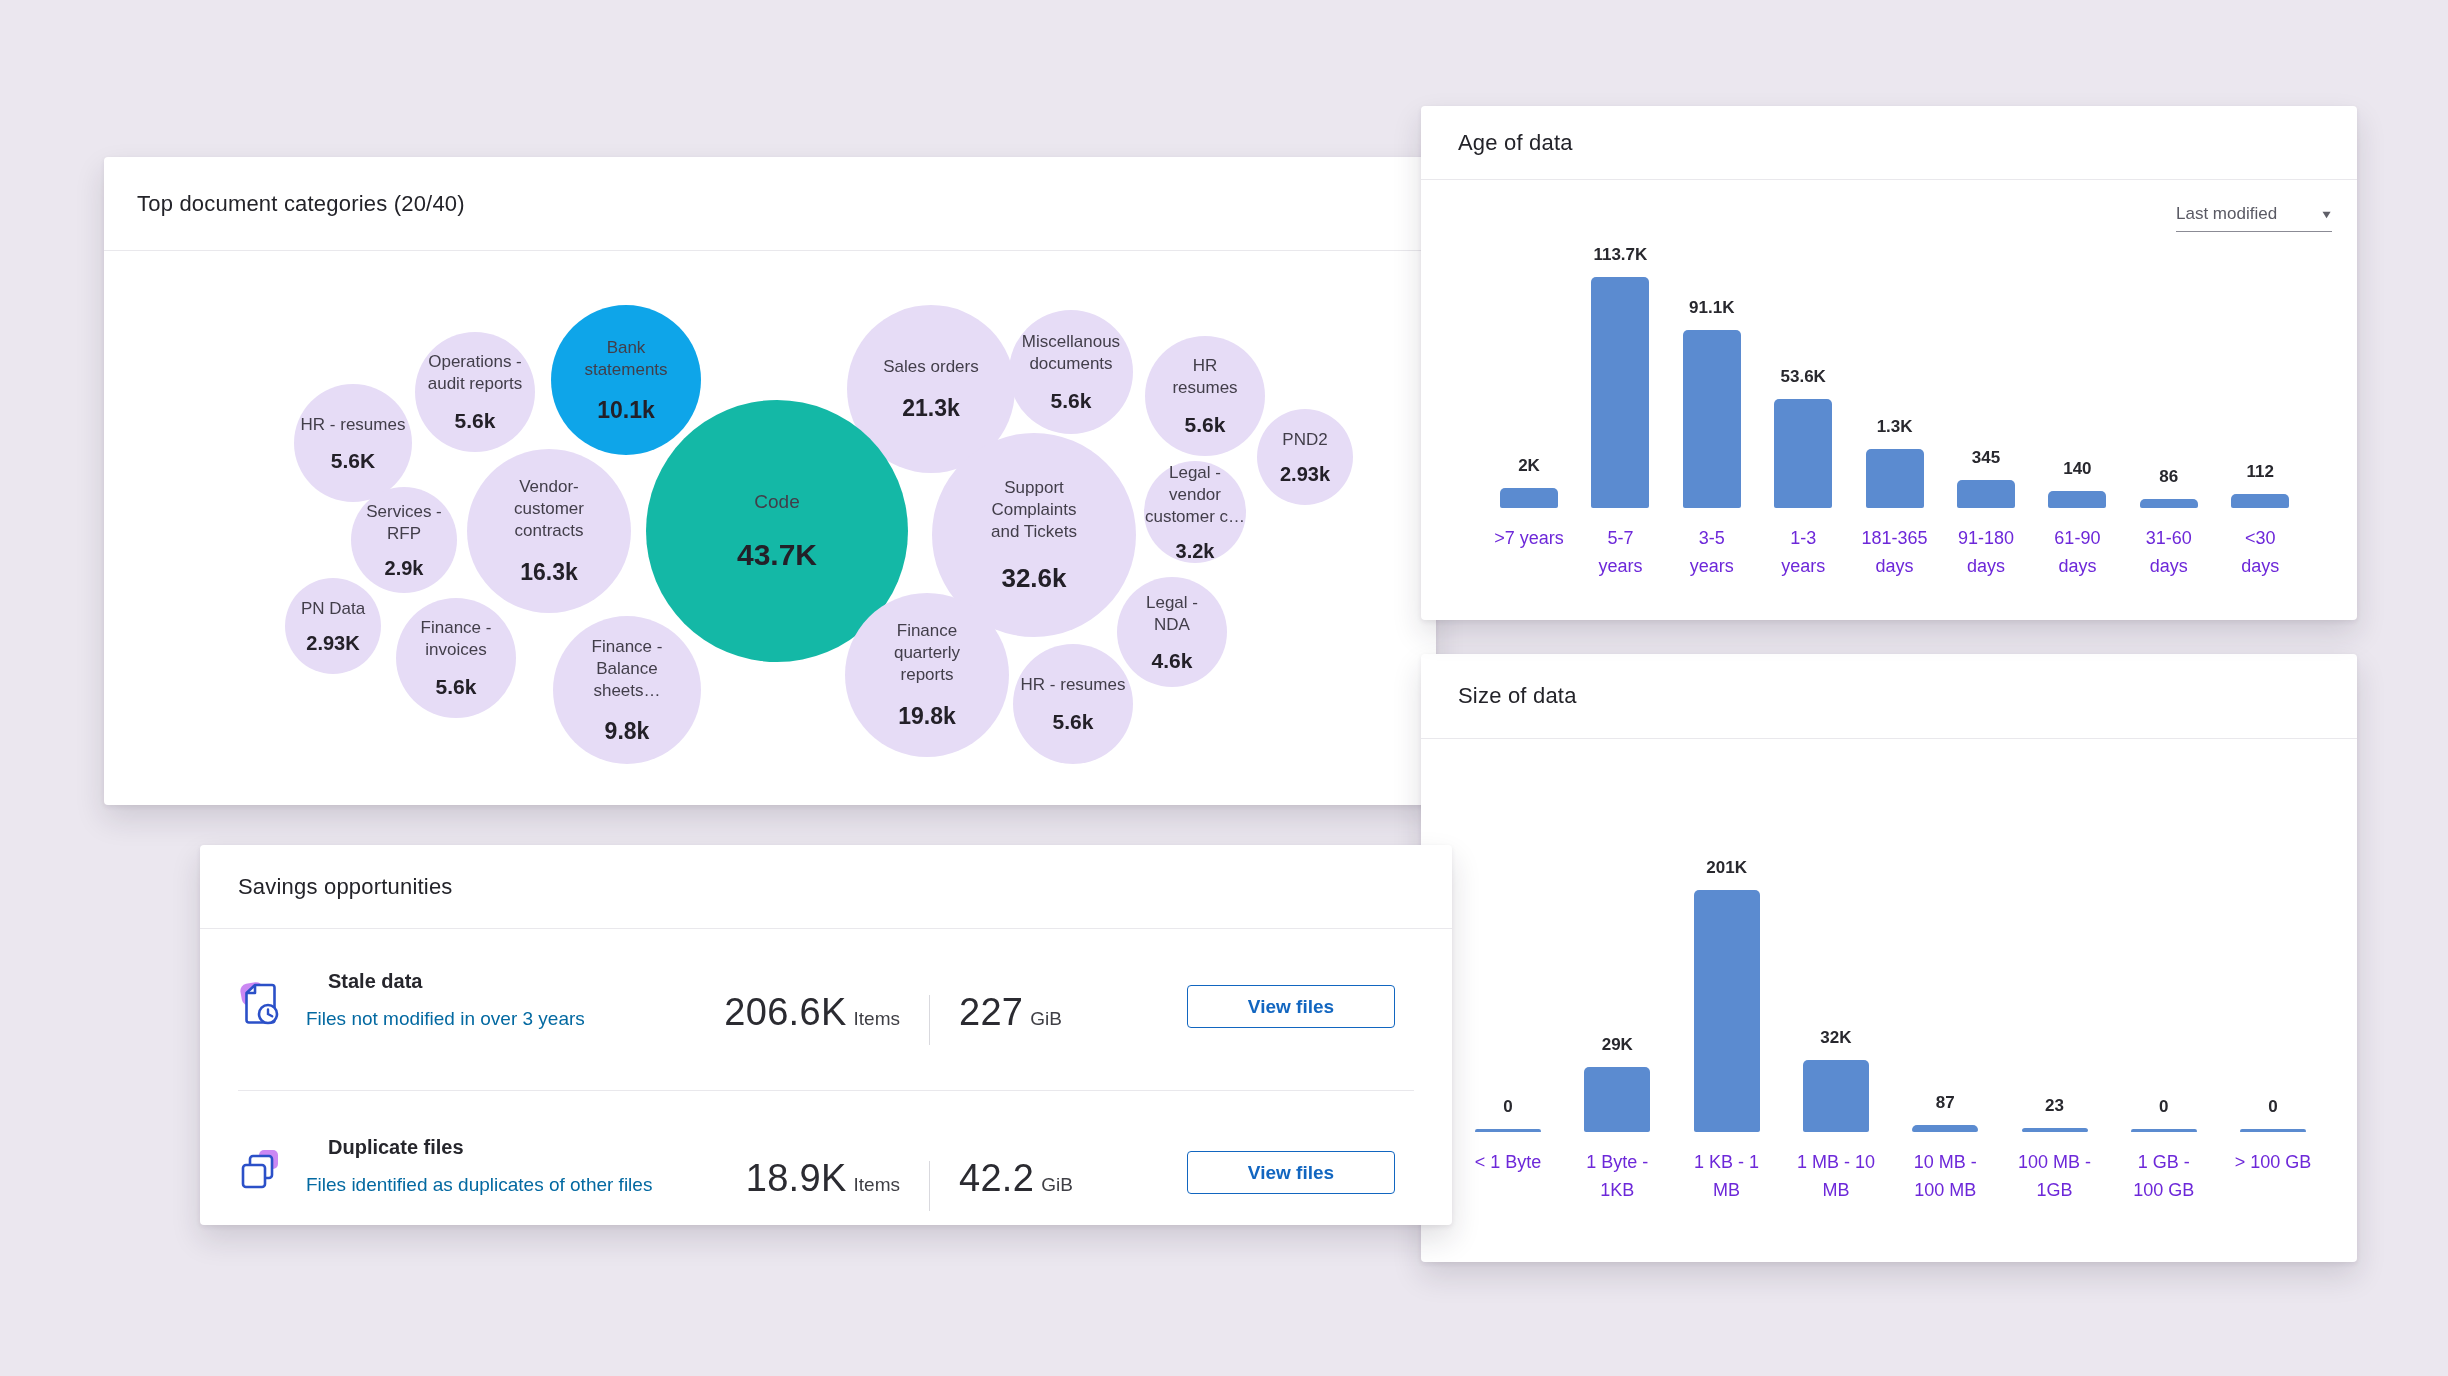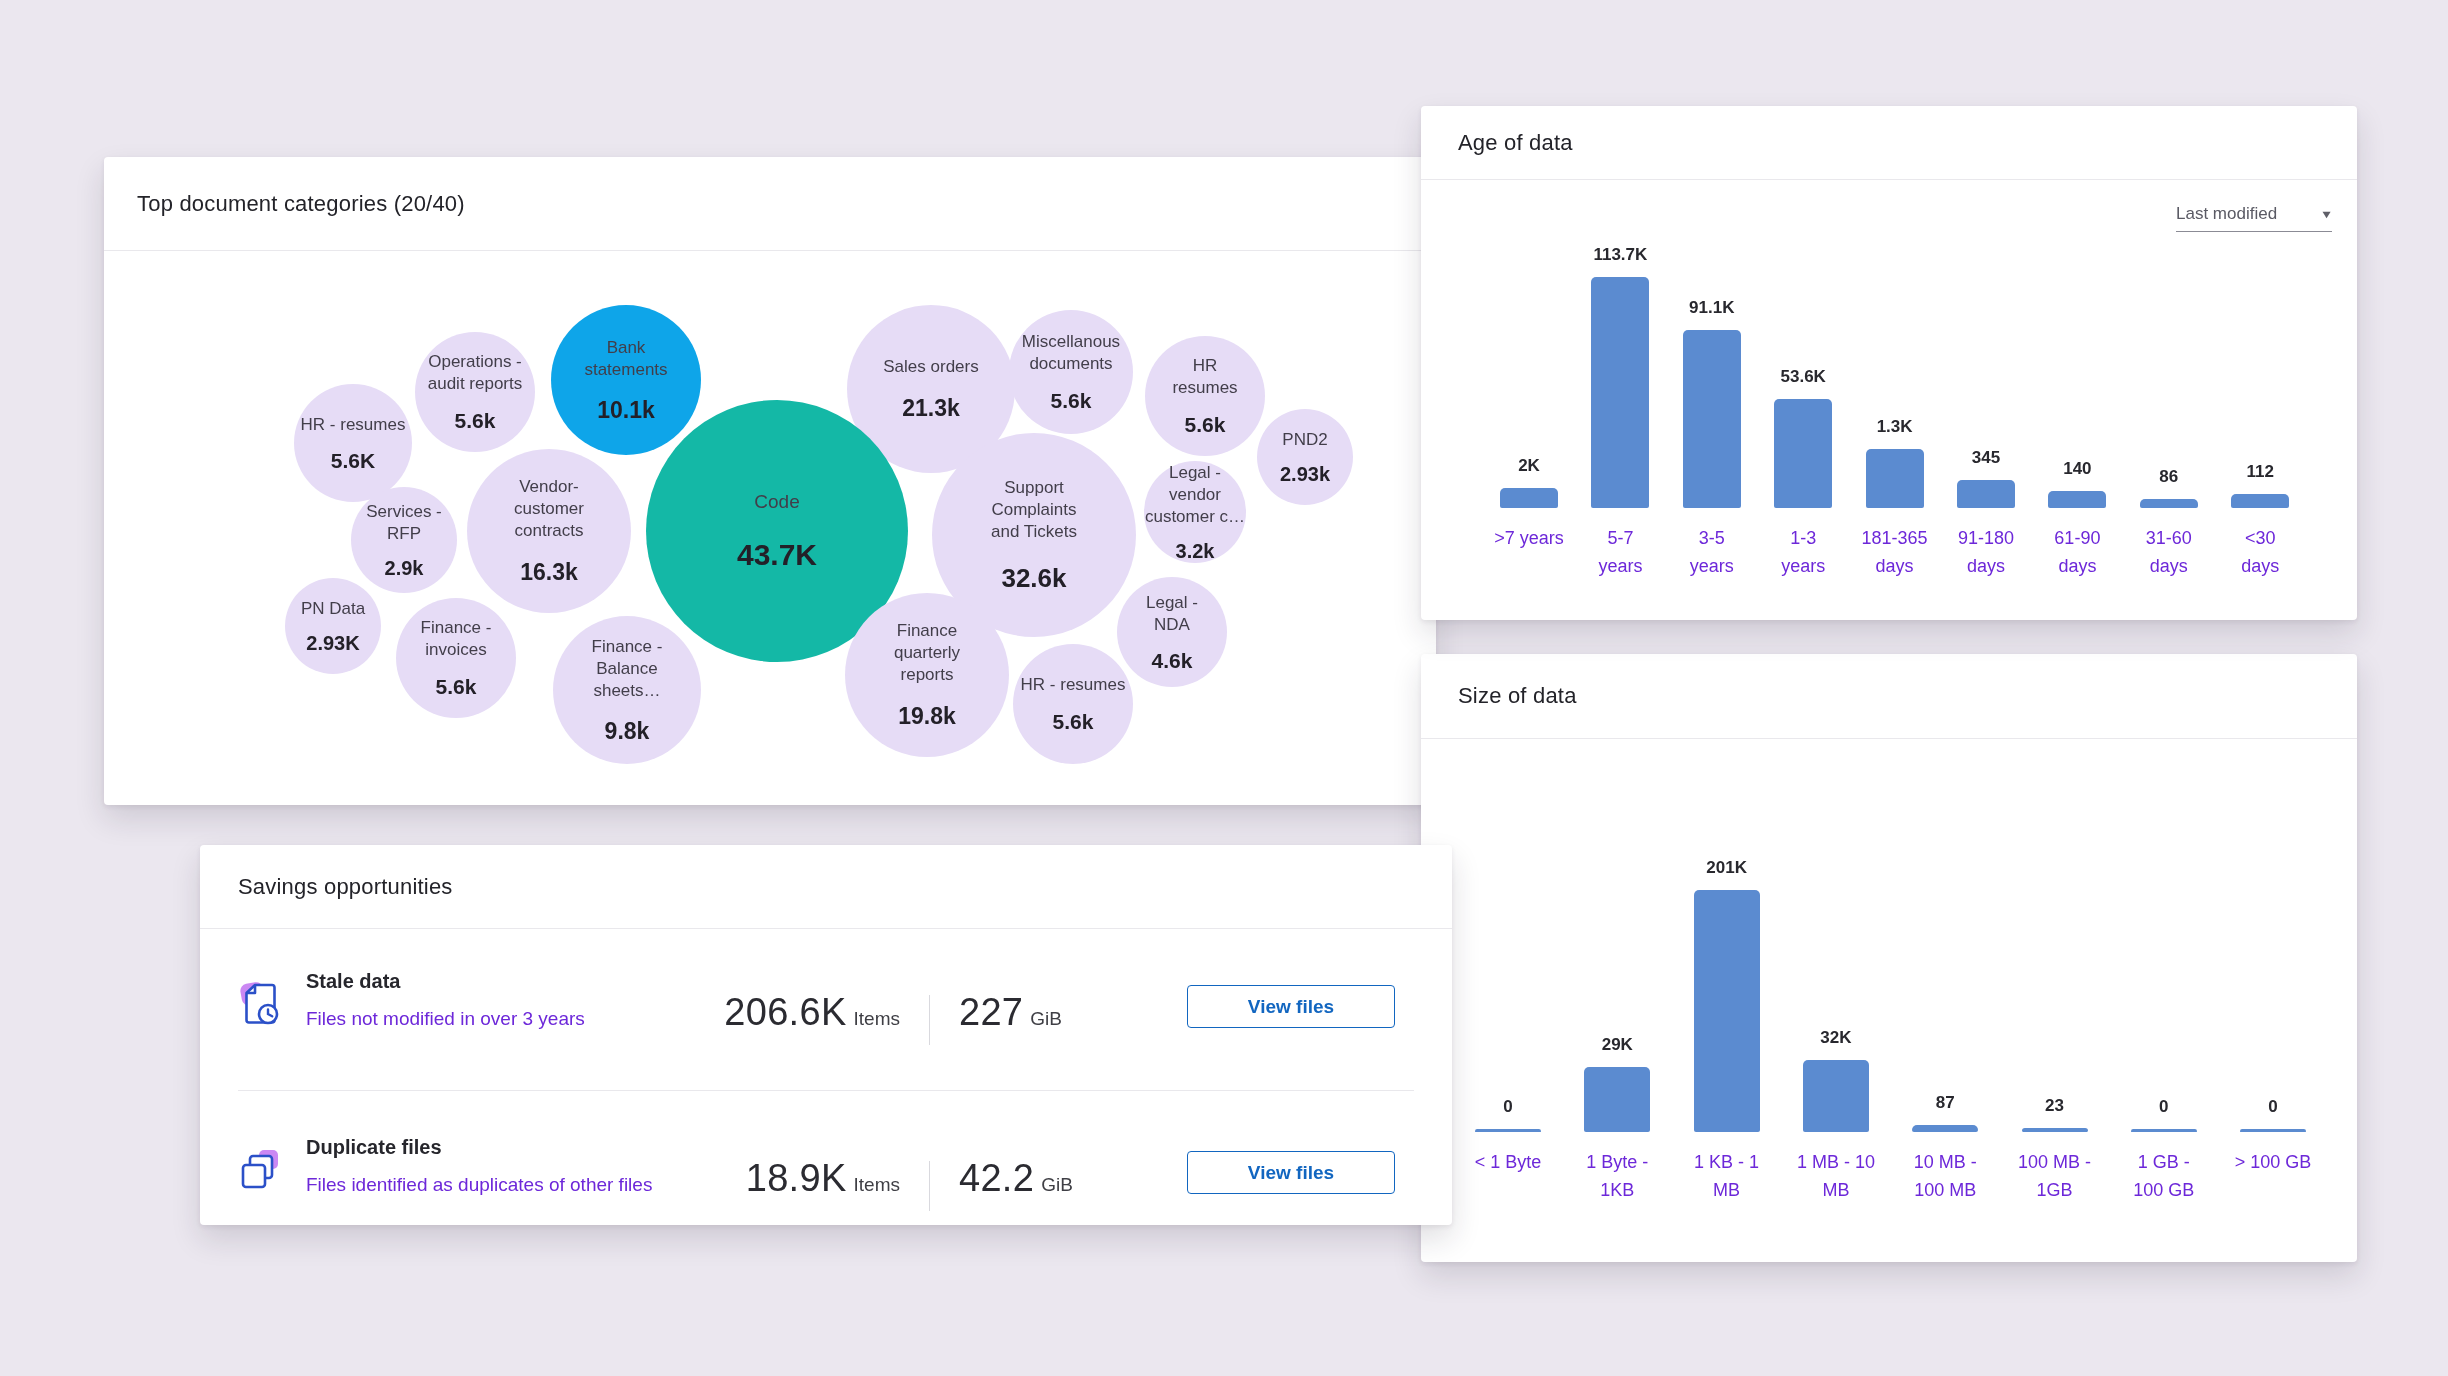--- a/index.html
+++ b/index.html
@@ -40,22 +40,22 @@
     position:absolute;text-align:center;font-size:18px;color:#6d28d9;line-height:28px;
   }
   
   .dropdown{
     position:absolute;display:flex;align-items:center;justify-content:space-between;
     border-bottom:1px solid #8b8b95;padding-bottom:7px;cursor:pointer;
   }
   .dropdown-label{font-size:17px;color:#5a5a64;}
   .dropdown-caret{font-size:11px;color:#5f5f68;transform:scaleX(1.25);}
   
-  .sav-row-title{position:absolute;font-size:20px;font-weight:600;color:#26262c;}
-  .sav-row-desc{position:absolute;font-size:19px;color:#6d28d9;}
+  .sav-row-title{position:absolute;font-size:20px;font-weight:600;color:#26262c;margin-left:22px;}
+  .sav-row-desc{position:absolute;font-size:19px;color:#0369a1;}
   .sav-nums{position:absolute;white-space:nowrap;}
   .sav-big{font-size:38px;color:#2b2b31;letter-spacing:.3px;}
   .sav-unit{font-size:19px;color:#3f3f45;margin-left:7px;}
   .sav-vdiv{position:absolute;width:1px;height:50px;background:#d9d9de;}
   .view-files-btn{
     position:absolute;width:208px;height:43px;background:#ffffff;
     border:1.6px solid #1266c0;border-radius:4px;color:#1266c0;
     font-size:19px;font-weight:600;font-family:inherit;cursor:pointer;
     display:flex;align-items:center;justify-content:center;box-sizing:border-box;
   }

